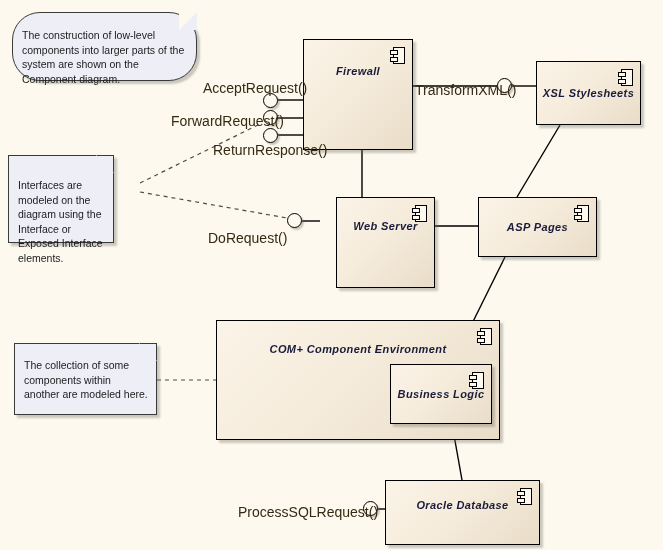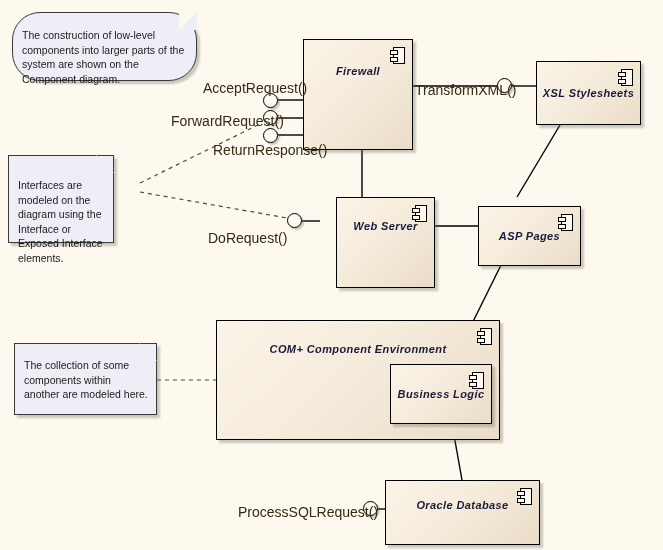--- a/index.html
+++ b/index.html
@@ -207,21 +207,21 @@
 
   <div class="component midlabel" style="left:320px; top:197px; width:99px; height:91px;margin-left:16px;">
     <div class="cicon">
       <div class="body"></div>
         <div class="tab t1"></div>
         <div class="tab t2"></div>
     </div>
     <div class="cname" style="top:22px; transform:none;">Web Server</div>
   </div>
 
-  <div class="component midlabel" style="left:478px; top:197px; width:103px; height:60px;margin-top:9px;">
+  <div class="component midlabel" style="left:478px; top:197px; width:119px; height:60px;">
     <div class="cicon">
       <div class="body"></div>
         <div class="tab t1"></div>
         <div class="tab t2"></div>
     </div>
     <div class="cname">ASP Pages</div>
   </div>
 
   <div class="component toplabel" style="left:216px; top:320px; width:284px; height:120px;">
     <div class="cicon">

